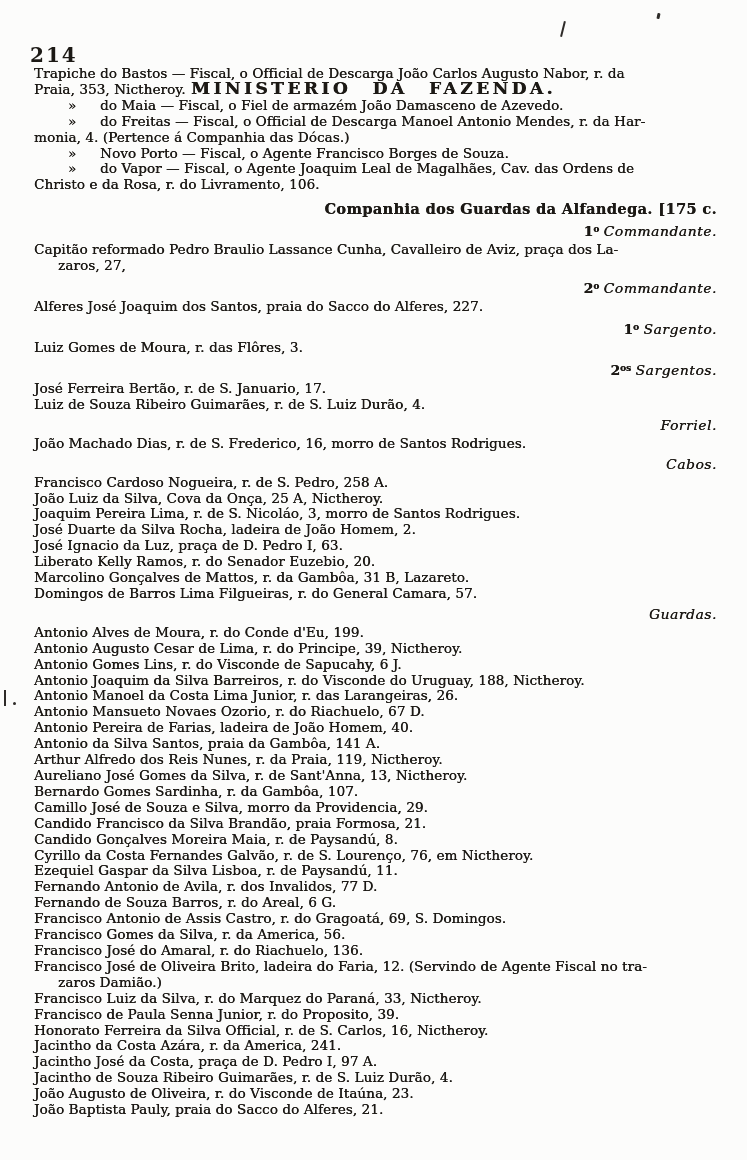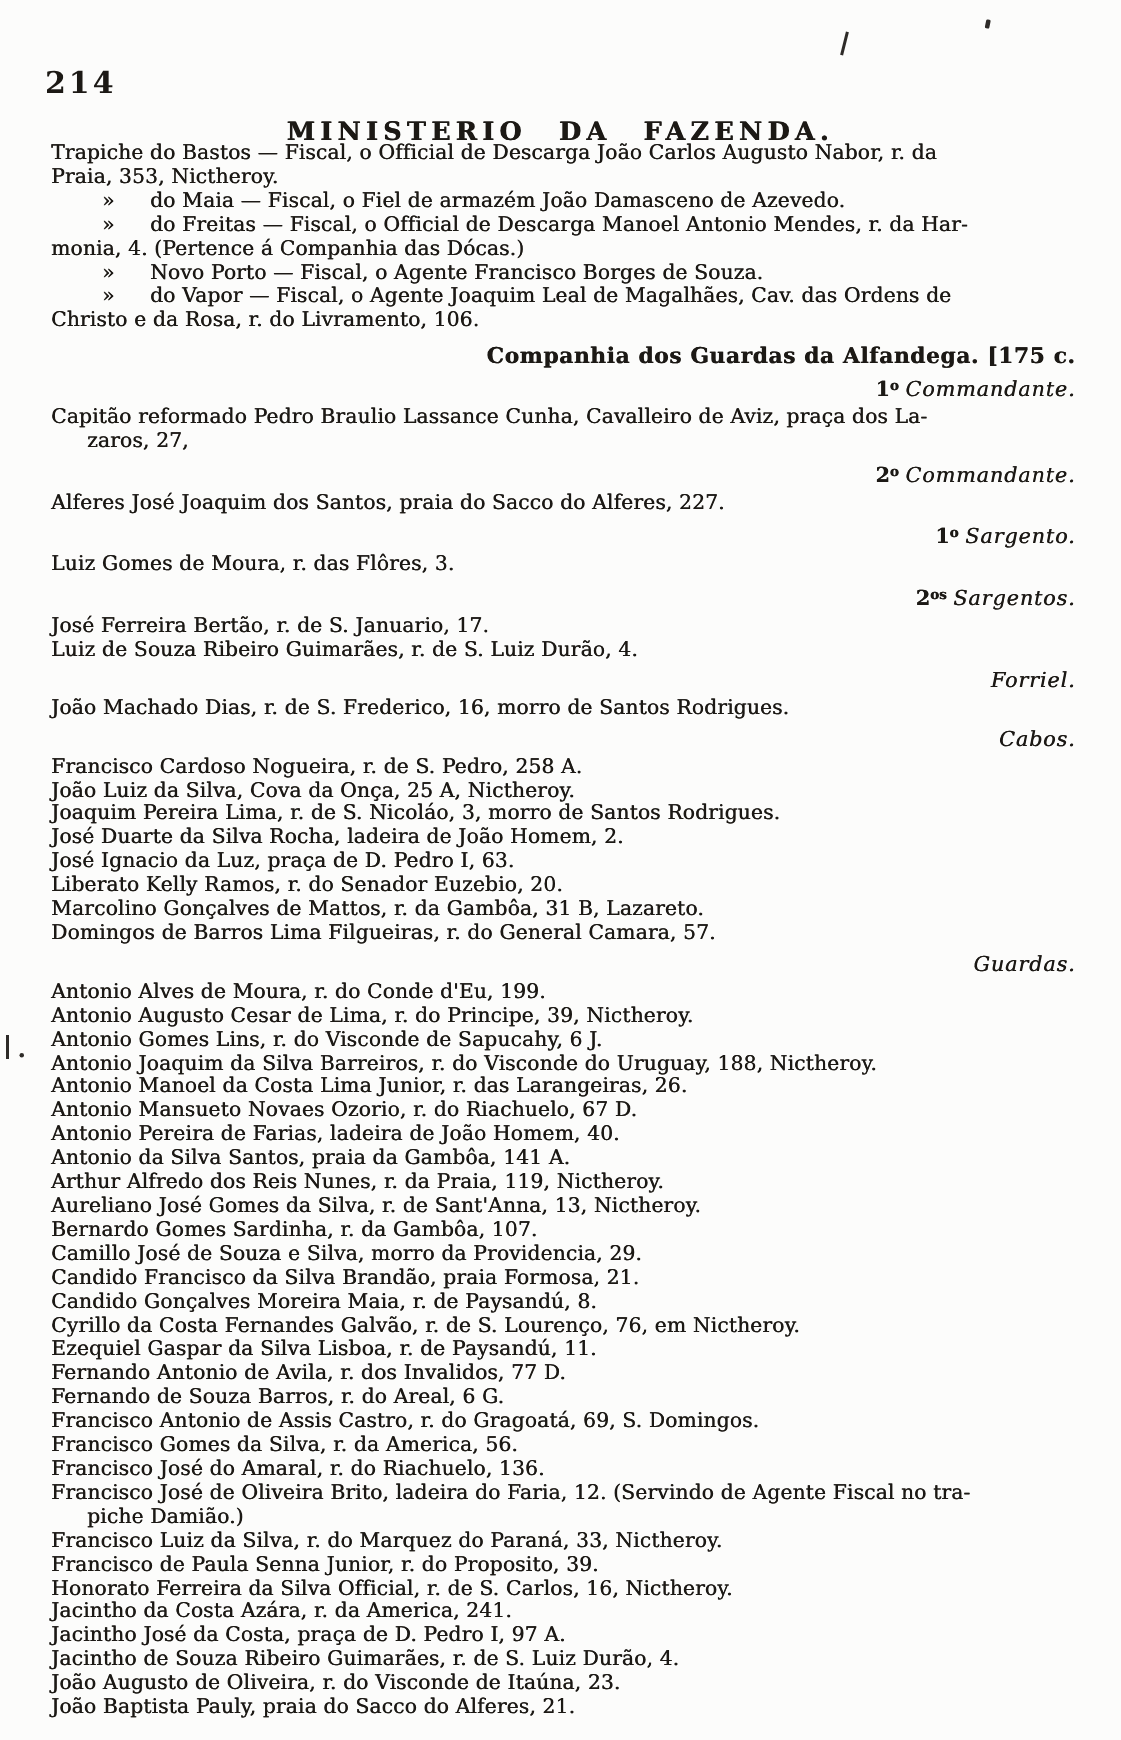--- a/index.html
+++ b/index.html
@@ -12,21 +12,21 @@
   .page-number {
     position:absolute; left:30px; top:1px;
     font-size:20px; font-weight:bold; letter-spacing:2px;
   }
   .running-title {
     text-align:center; font-size:17px; font-weight:bold;
     letter-spacing:3.5px; word-spacing:12px;
     text-shadow:0.4px 0 0 currentColor;
     margin-top:36px;
   }
-  .content { position:absolute; top:95px; left:34px; right:30px; }
+  .content { position:absolute; top:66px; left:34px; right:30px; }
   .bodyline {
     font-size:13.5px; line-height:15.9px; white-space:nowrap;
     text-shadow:0.3px 0 0 currentColor; letter-spacing:0.1px;
   }
   .cont-center { text-align:left; }
   .cont-indent { padding-left:24px; }
   .ditto-mark { display:inline-block; width:32px; margin-left:34px; }
   .section-title {
     text-align:right; font-weight:bold; font-size:14.5px;
     line-height:17px; margin:7px 0 3px; letter-spacing:0.4px;
@@ -121,21 +121,21 @@
       <div class="bodyline">Candido Francisco da Silva Brandão, praia Formosa, 21.</div>
       <div class="bodyline">Candido Gonçalves Moreira Maia, r. de Paysandú, 8.</div>
       <div class="bodyline">Cyrillo da Costa Fernandes Galvão, r. de S. Lourenço, 76, em Nictheroy.</div>
       <div class="bodyline">Ezequiel Gaspar da Silva Lisboa, r. de Paysandú, 11.</div>
       <div class="bodyline">Fernando Antonio de Avila, r. dos Invalidos, 77 D.</div>
       <div class="bodyline">Fernando de Souza Barros, r. do Areal, 6 G.</div>
       <div class="bodyline">Francisco Antonio de Assis Castro, r. do Gragoatá, 69, S. Domingos.</div>
       <div class="bodyline">Francisco Gomes da Silva, r. da America, 56.</div>
       <div class="bodyline">Francisco José do Amaral, r. do Riachuelo, 136.</div>
       <div class="bodyline">Francisco José de Oliveira Brito, ladeira do Faria, 12. (Servindo de Agente Fiscal no tra-</div>
-      <div class="bodyline cont-indent">piche Damião.)</div>
+      <div class="bodyline cont-indent">zaros Damião.)</div>
       <div class="bodyline">Francisco Luiz da Silva, r. do Marquez do Paraná, 33, Nictheroy.</div>
       <div class="bodyline">Francisco de Paula Senna Junior, r. do Proposito, 39.</div>
       <div class="bodyline">Honorato Ferreira da Silva Official, r. de S. Carlos, 16, Nictheroy.</div>
       <div class="bodyline">Jacintho da Costa Azára, r. da America, 241.</div>
       <div class="bodyline">Jacintho José da Costa, praça de D. Pedro I, 97 A.</div>
       <div class="bodyline">Jacintho de Souza Ribeiro Guimarães, r. de S. Luiz Durão, 4.</div>
       <div class="bodyline">João Augusto de Oliveira, r. do Visconde de Itaúna, 23.</div>
       <div class="bodyline">João Baptista Pauly, praia do Sacco do Alferes, 21.</div>
     </div>
 

